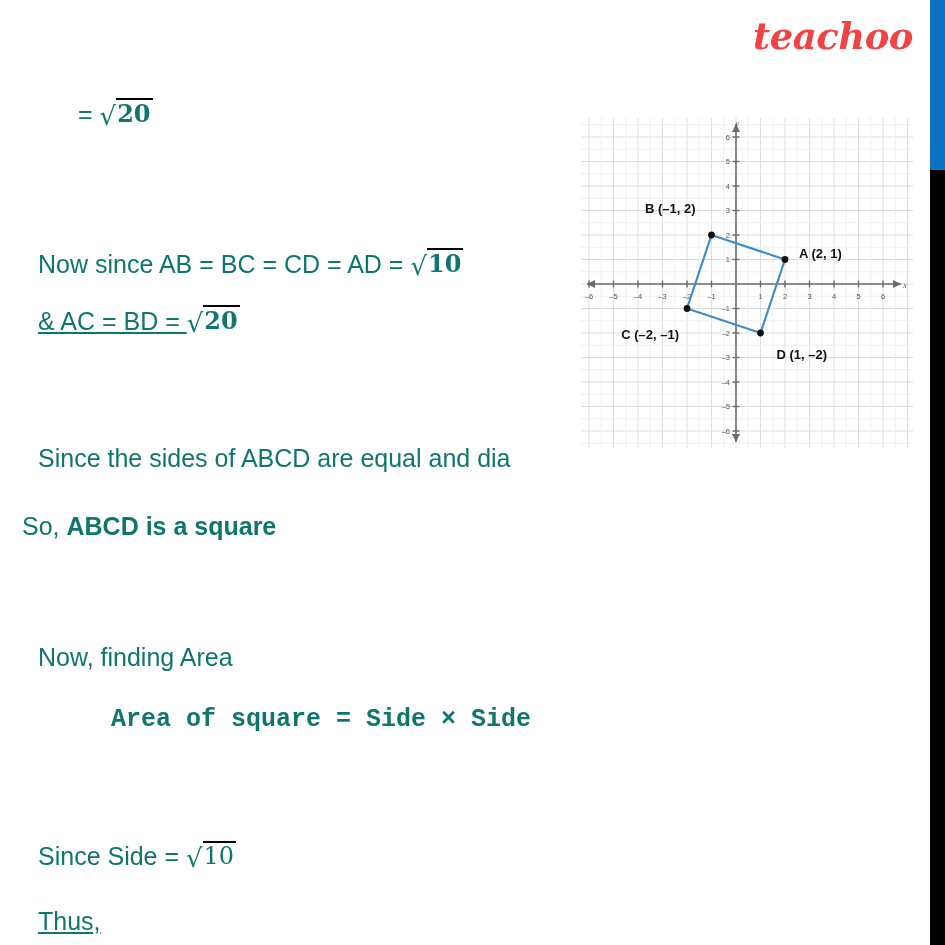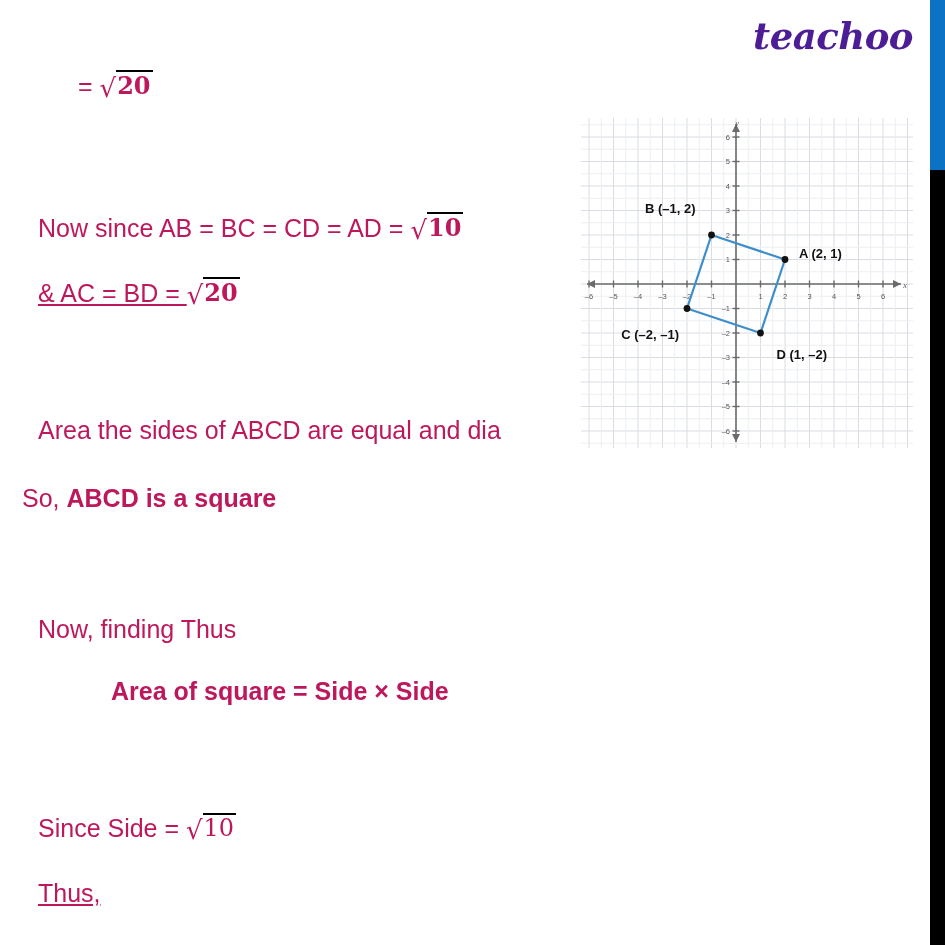--- a/index.html
+++ b/index.html
@@ -37,33 +37,34 @@
   
   #brand-logo {
     position: absolute;
     right: 32px;
     top: 18px;
     font-family: "DejaVu Serif", serif;
     font-style: italic;
     font-weight: bold;
     font-size: 37px;
     letter-spacing: -0.5px;
-    color: #4c1d95;
+    color: #ef4444;
     line-height: 1;
     white-space: nowrap;
   }
 
   
   .text-line {
     position: absolute;
     font-family: "Liberation Sans", sans-serif;
     font-size: 25px;
-    color: #be185d;
+    color: #0f766e;
     white-space: nowrap;
     line-height: 1.25;
+    margin-top: 28px;
   }
   .text-line.bold { font-weight: bold; }
 
   
   .radical {
     display: inline-block;
     position: relative;
     white-space: nowrap;
     font-family: "DejaVu Serif", serif;
   }
@@ -102,37 +103,37 @@
 
 <div id="edge-bar-blue"></div>
 <div id="edge-bar-black"></div>
 
 <div id="brand-logo">teachoo</div>
 
 <div class="text-line" style="left:78px; top:70px;">
   <span>= </span><span class="radical"><span class="rad-sign">√</span><span class="rad-body b">20</span></span>
 </div>
 
-<div class="text-line" style="left:38px; top:212px;">
+<div class="text-line" style="left:38px; top:220px;">
   <span>Now since AB = BC = CD = AD = </span><span class="radical"><span class="rad-sign">√</span><span class="rad-body b">10</span></span>
 </div>
 
 <div class="text-line" style="left:38px; top:277px;text-decoration:underline;">
   <span>&amp; AC = BD = </span><span class="radical"><span class="rad-sign">√</span><span class="rad-body b">20</span></span>
 </div>
 
-<div class="text-line" style="left:38px; top:415px;">Area the sides of ABCD are equal and dia</div>
+<div class="text-line" style="left:38px; top:415px;">Since the sides of ABCD are equal and dia</div>
 
 <div class="text-line" style="left:22px; top:483px;">
   <span>So,  </span><span class="bold" style="font-weight:bold;">ABCD is a square</span>
 </div>
 
-<div class="text-line" style="left:38px; top:614px;">Now, finding Thus</div>
-
-<div class="text-line bold" style="left:111px; top:676px;">Area of square = Side × Side</div>
+<div class="text-line" style="left:38px; top:614px;">Now, finding Area</div>
+
+<div class="text-line bold" style="left:111px; top:676px;font-family:Liberation Mono, monospace;">Area of square = Side × Side</div>
 
 <div class="text-line" style="left:38px; top:813px;">
   <span>Since Side = </span><span class="radical"><span class="rad-sign">√</span><span class="rad-body">10</span></span>
 </div>
 
 <div class="text-line" style="left:38px; top:878px;text-decoration:underline;">Thus,</div>
 
 <div id="graph-panel">
   <svg id="graph-svg" width="332" height="330" viewBox="0 0 332 330">
     <g id="grid-layer">

